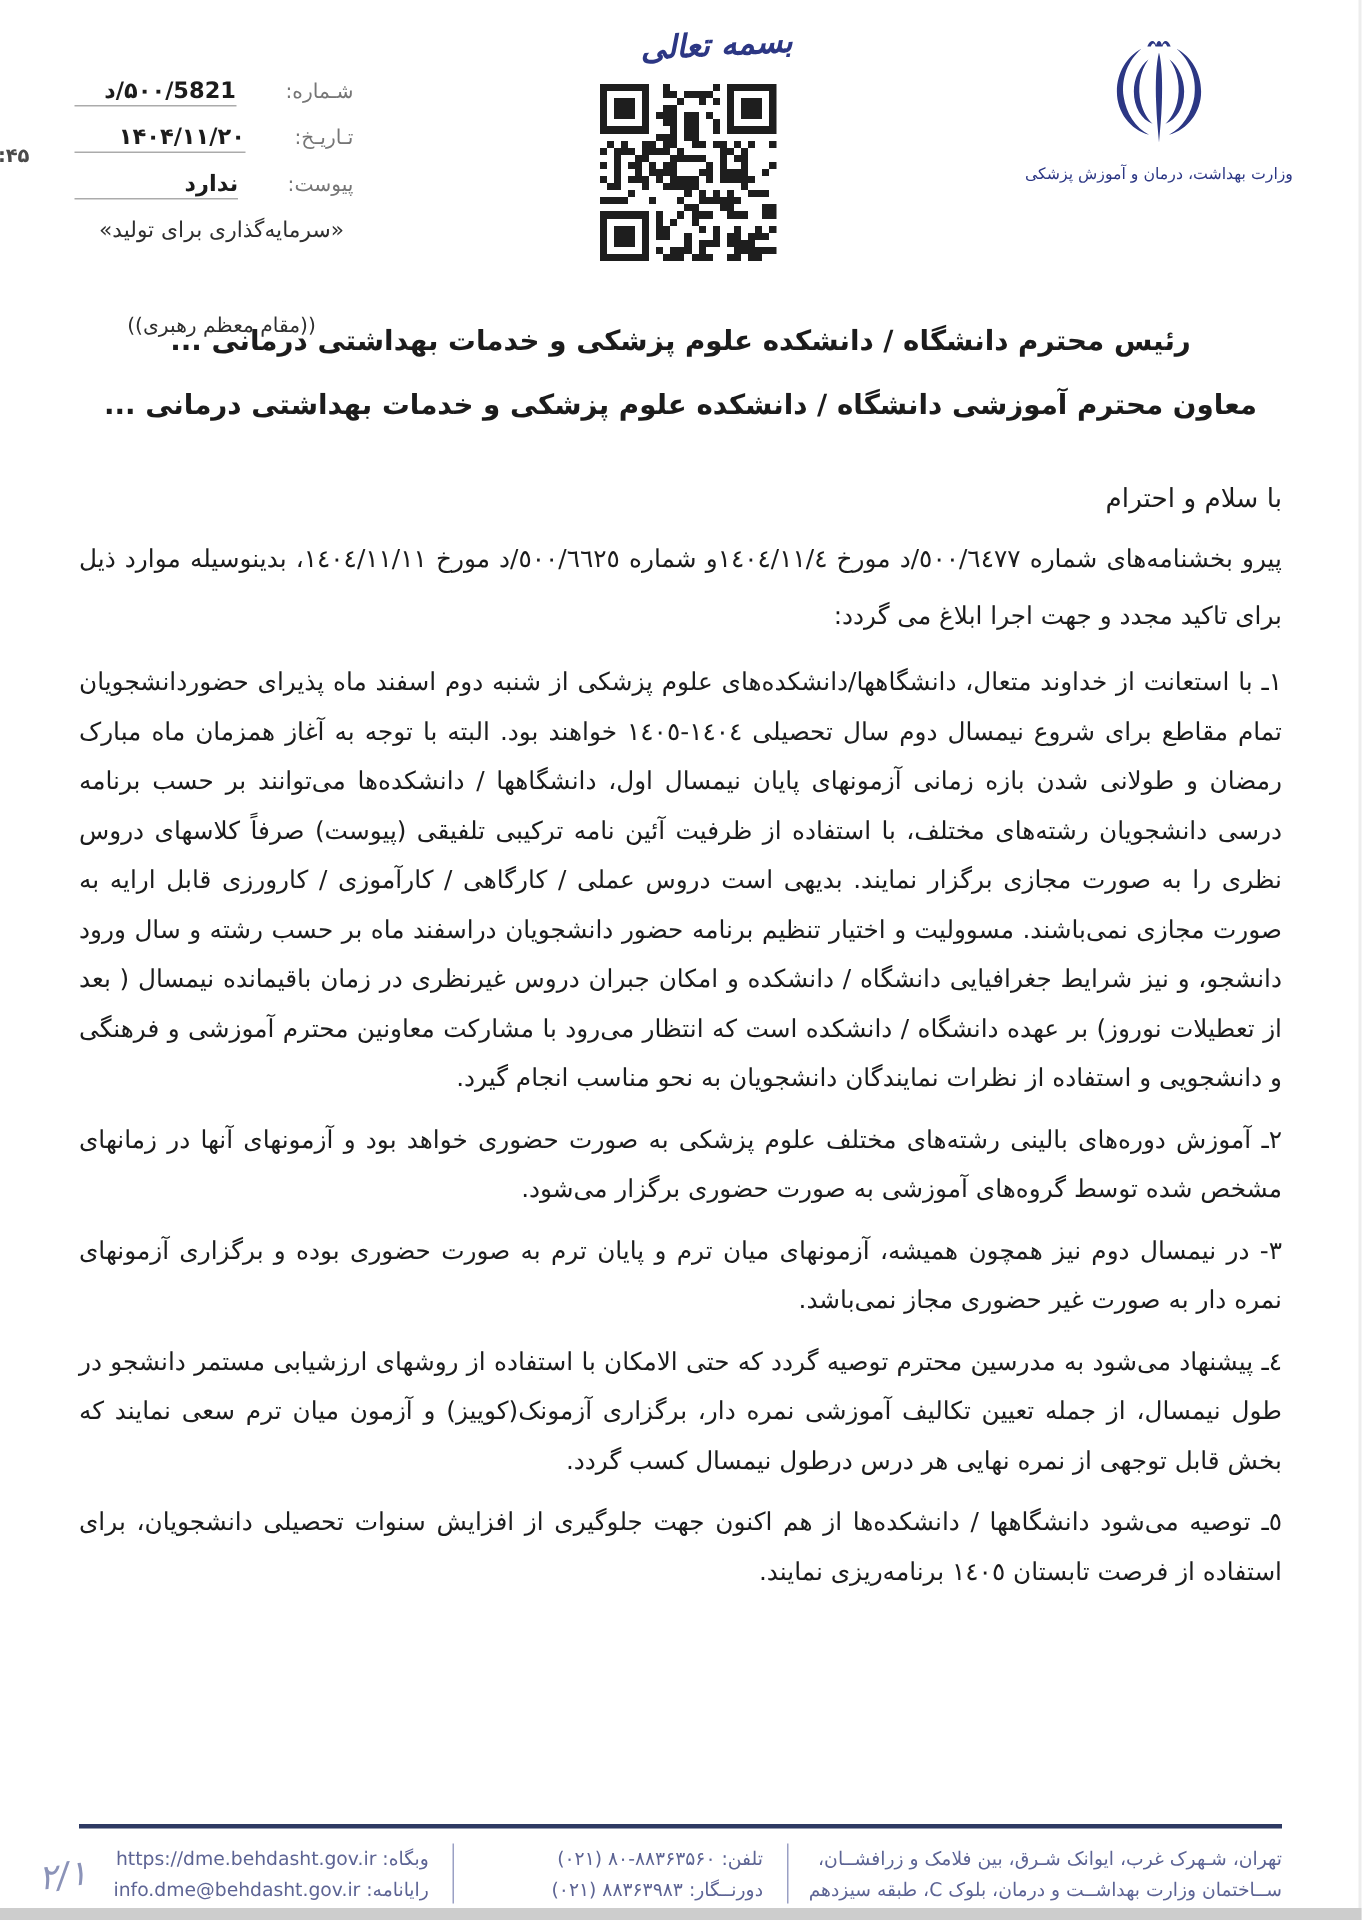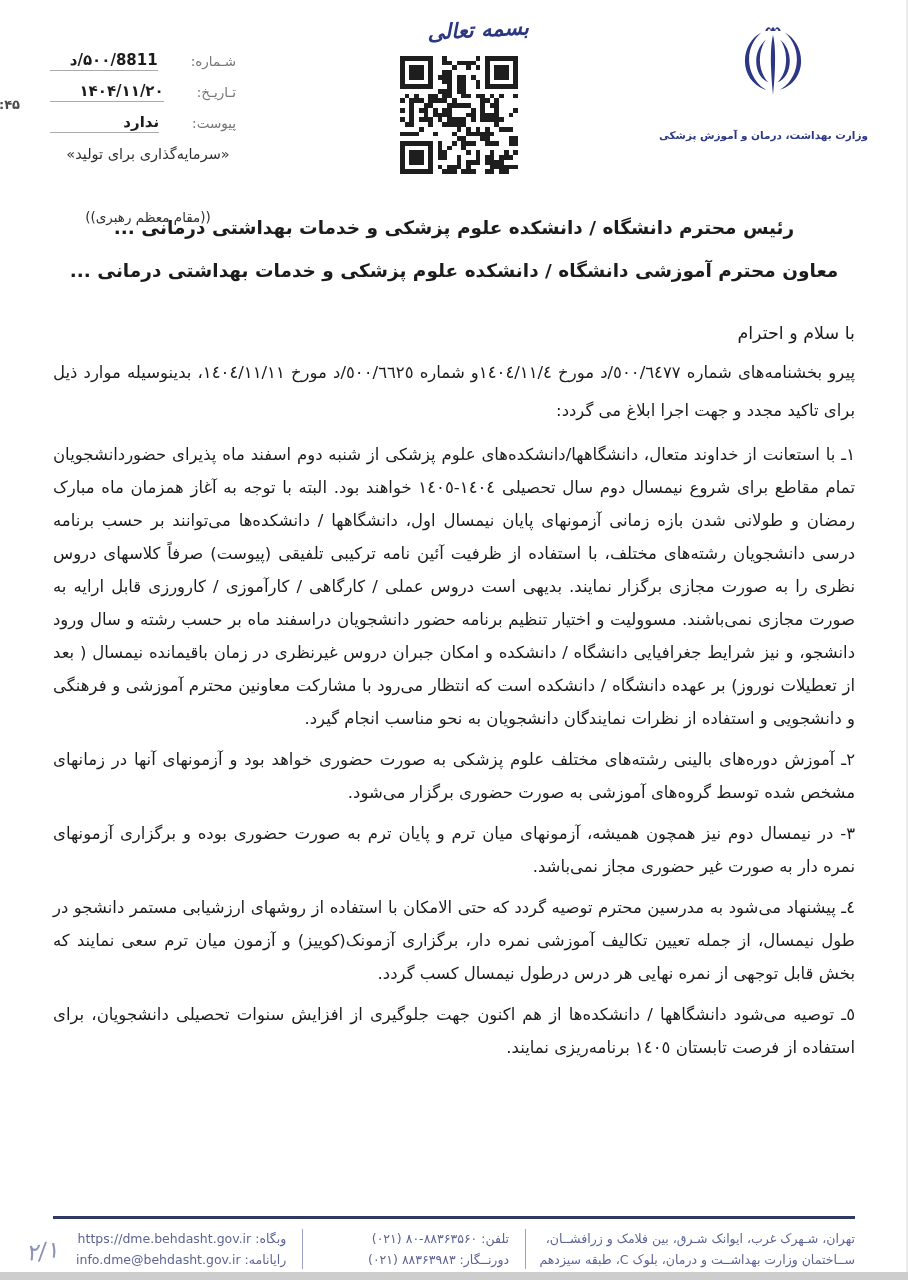--- a/index.html
+++ b/index.html
@@ -26,21 +26,21 @@
   
   .bismillah{position:absolute;top:18px;left:408px;width:140px;text-align:center;
     color:var(--navy,#2c3784);font-size:21px;font-weight:bold;font-style:italic;
     transform:rotate(-3deg);}
   .qr{position:absolute;top:56px;left:400px;width:118px;height:118px;}
   .qr svg{width:100%;height:100%;}
 
   
   .emblem-block{position:absolute;top:22px;right:40px;width:190px;text-align:center;color:var(--navy,#2c3784);}
   .emblem-block svg{width:78px;height:82px;}
-  .ministry-name{font-size:10.5px;font-weight:bold;line-height:15px;margin-top:20px;white-space:nowrap;}
+  .ministry-name{font-size:10.5px;font-weight:normal;line-height:15px;margin-top:1px;white-space:nowrap;}
   .dept-name{font-size:29px;font-weight:bold;line-height:40px;margin-top:2px;}
 
   
   .letter-body{position:absolute;top:206px;right:53px;width:802px;}
   .recipients p{margin:0;font-size:18.5px;font-weight:bold;line-height:43px;text-align:center;}
   .salutation{margin:26px 0 6px;font-size:17.5px;line-height:30px;}
   .intro{margin:0 0 8px;font-size:16.5px;line-height:38px;text-align:justify;}
   .item{margin:0 0 8px;font-size:16.5px;line-height:33px;text-align:justify;}
 
   
@@ -56,21 +56,21 @@
     font-style:italic;transform:rotate(-7deg);}
 </style>
 </head>
 <body>
 
 <div class="page" style="--navy: #2c3784; --rule: #2e3a63; --ftext: #5d6494;">
 
   <div class="meta-fields">
     <div class="meta-row">
       <span class="meta-label">شـماره:</span>
-      <span class="meta-value">۵۰۰/8811/د</span>
+      <span class="meta-value">۵۰۰/5821/د</span>
     </div>
     <div class="meta-row">
       <span class="meta-label">تـاریـخ:</span>
       <span class="meta-value">۱۴۰۴/۱۱/۲۰</span>
     </div>
     <div class="meta-row">
       <span class="meta-label">پیوست:</span>
       <span class="meta-value">ندارد</span>
     </div>
   </div>

